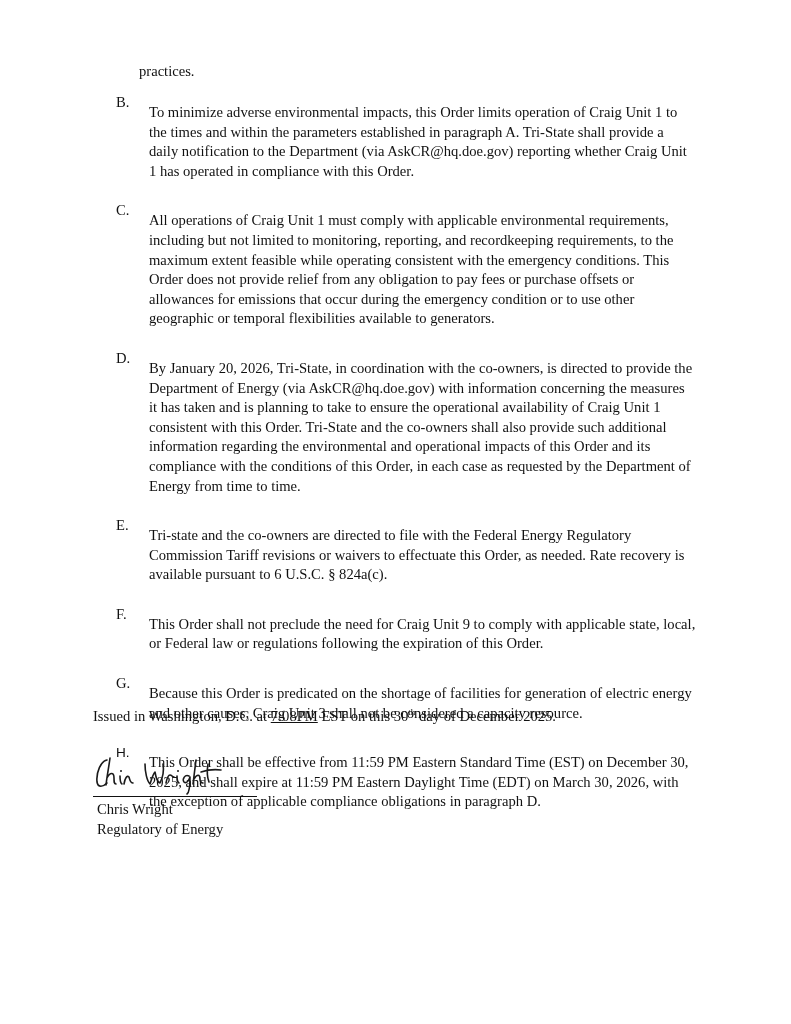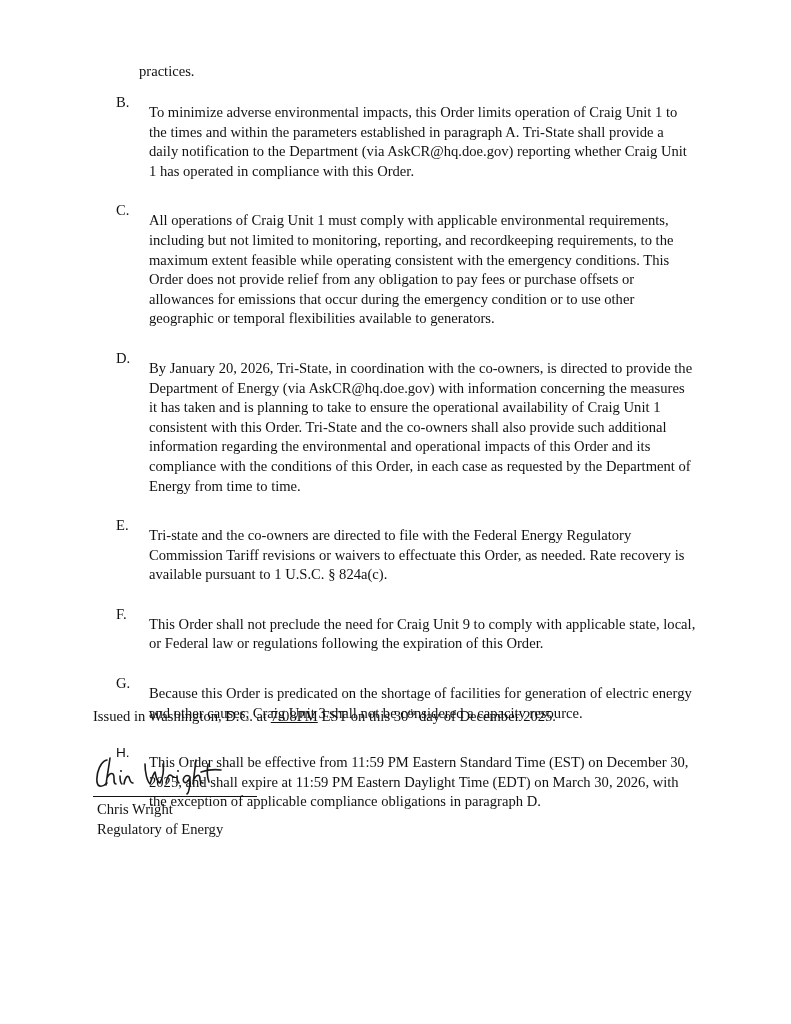--- a/index.html
+++ b/index.html
@@ -115,21 +115,21 @@
     <li class="item">
       <span class="item-label">C.</span>
       <p class="item-text">All operations of Craig Unit 1 must comply with applicable environmental requirements, including but not limited to monitoring, reporting, and recordkeeping requirements, to the maximum extent feasible while operating consistent with the emergency conditions.  This Order does not provide relief from any obligation to pay fees or purchase offsets or allowances for emissions that occur during the emergency condition or to use other geographic or temporal flexibilities available to generators.</p>
     </li>
     <li class="item">
       <span class="item-label">D.</span>
       <p class="item-text">By January 20, 2026, Tri-State, in coordination with the co-owners, is directed to provide the Department of Energy (via AskCR@hq.doe.gov) with information concerning the measures it has taken and is planning to take to ensure the operational availability of Craig Unit 1 consistent with this Order.  Tri-State and the co-owners shall also provide such additional information regarding the environmental and operational impacts of this Order and its compliance with the conditions of this Order, in each case as requested by the Department of Energy from time to time.</p>
     </li>
     <li class="item">
       <span class="item-label">E.</span>
-      <p class="item-text">Tri-state and the co-owners are directed to file with the Federal Energy Regulatory Commission Tariff revisions or waivers to effectuate this Order, as needed.  Rate recovery is available pursuant to 1 U.S.C. § 824a(c).</p>
+      <p class="item-text">Tri-state and the co-owners are directed to file with the Federal Energy Regulatory Commission Tariff revisions or waivers to effectuate this Order, as needed.  Rate recovery is available pursuant to 6 U.S.C. § 824a(c).</p>
     </li>
     <li class="item">
       <span class="item-label">F.</span>
       <p class="item-text">This Order shall not preclude the need for Craig Unit 9 to comply with applicable state, local, or Federal law or regulations following the expiration of this Order.</p>
     </li>
     <li class="item">
       <span class="item-label">G.</span>
       <p class="item-text">Because this Order is predicated on the shortage of facilities for generation of electric energy and other causes, Craig Unit 3 shall not be considered a capacity resource.</p>
     </li>
     <li class="item">

